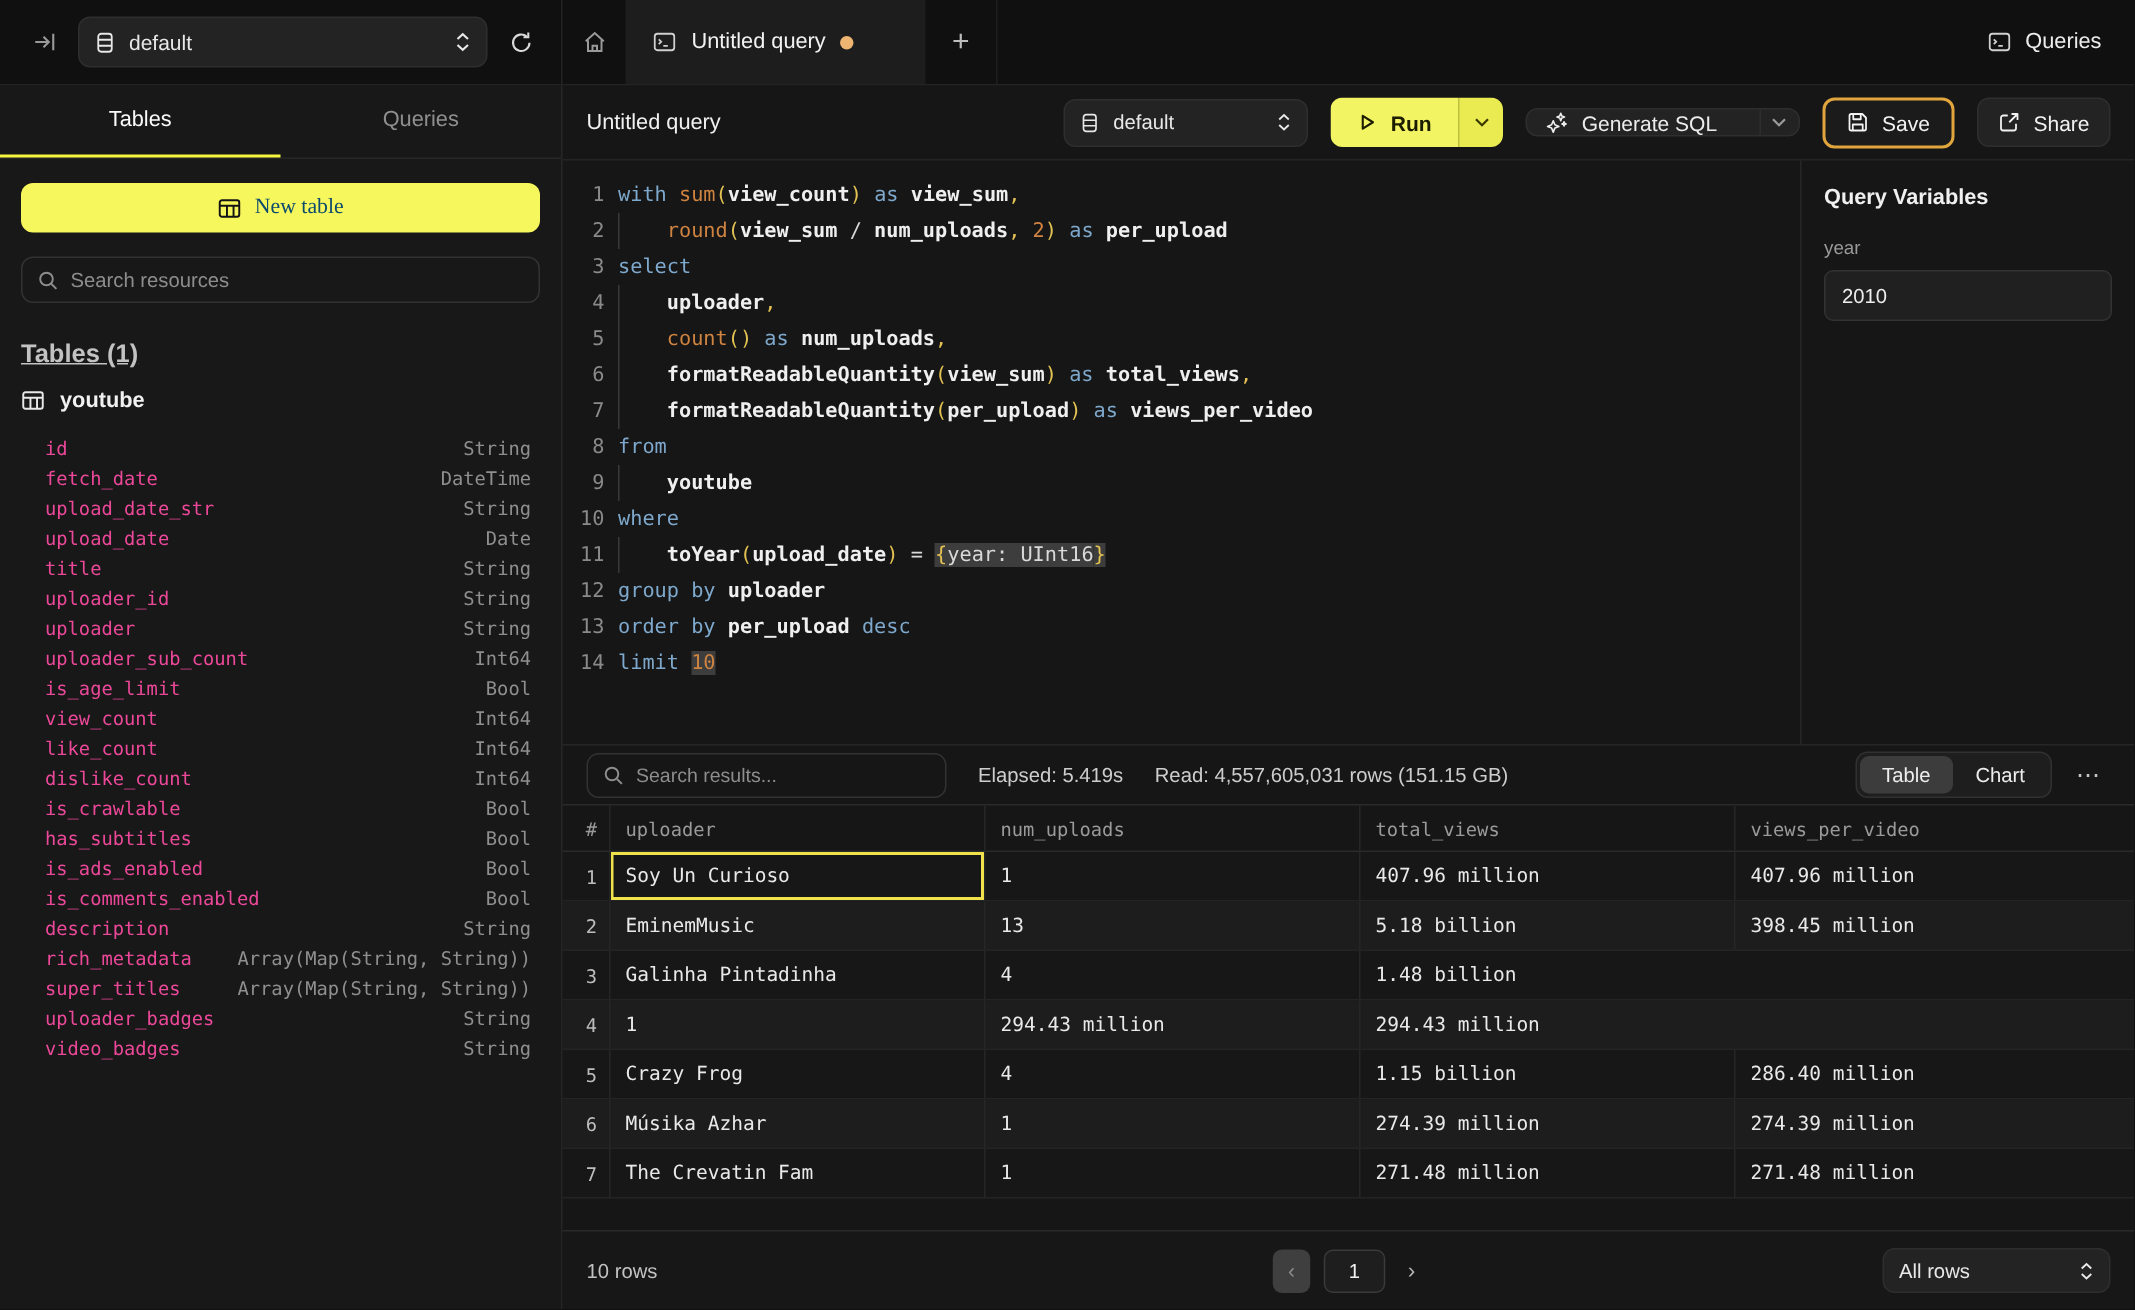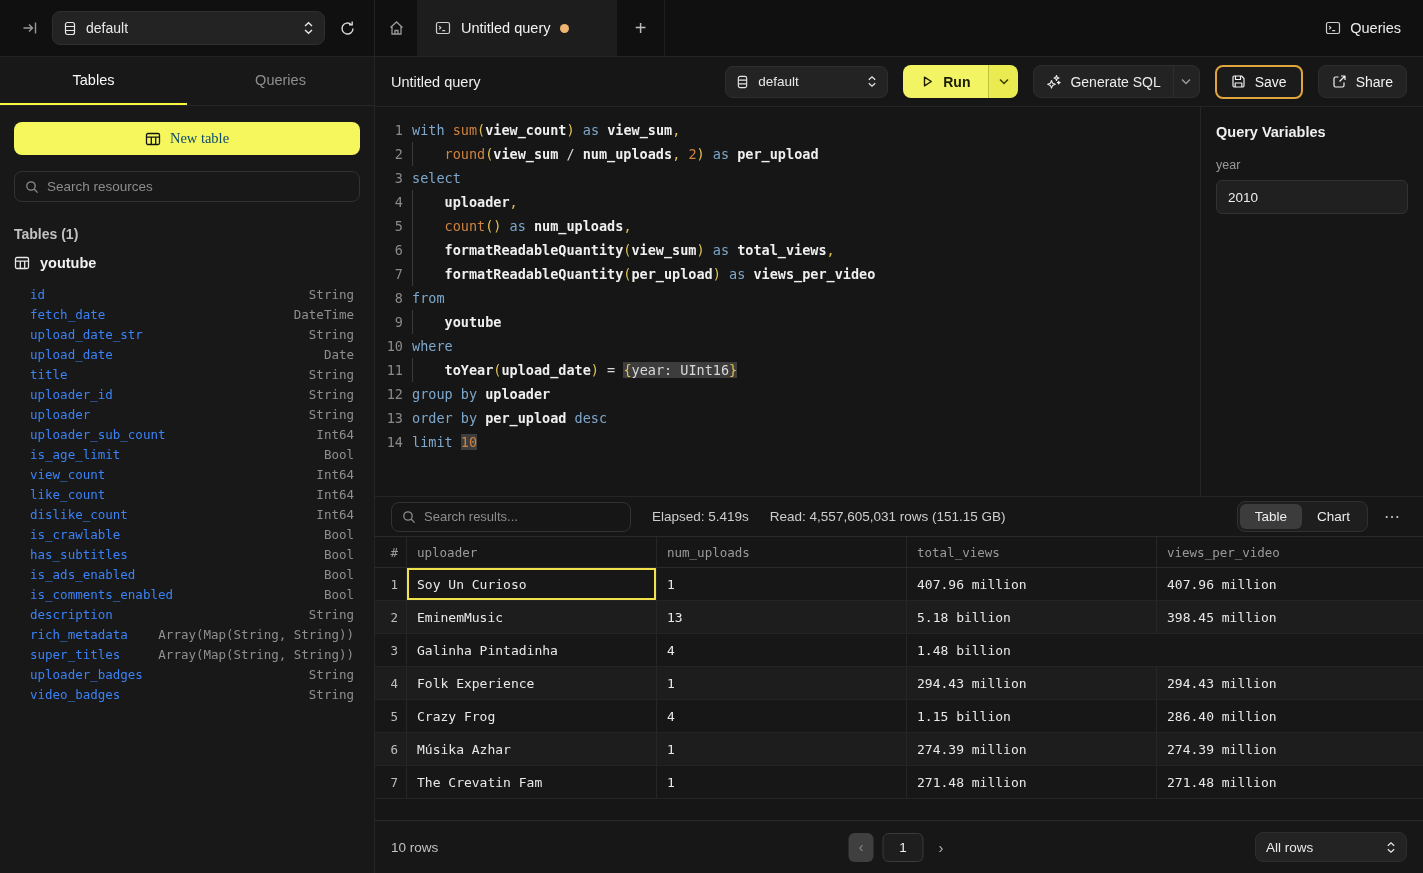--- a/index.html
+++ b/index.html
@@ -28,37 +28,37 @@
   .main { flex:1; display:flex; min-height:0; }
   .sidebar { width:375px; flex:0 0 375px; background:#181818; border-right:1px solid #262626; display:flex; flex-direction:column; }
   .sb-tabs { height:49px; flex:0 0 49px; display:flex; border-bottom:1px solid #262626; }
   .sb-tab { flex:1; display:flex; align-items:center; justify-content:center; font-size:14.5px; color:#8f8f8f; cursor:pointer; border-bottom:2px solid transparent; }
   .sb-tab.active { color:#fafafa; border-bottom-color:#f6f740; }
   .sb-body { flex:1; overflow:hidden; padding:16px 0 0 0; }
   .new-table-btn { margin:0 14px; width:calc(100% - 28px); height:33px; background:#f6f75c; color:#0c4a6e; border:none; border-radius:8px; font-size:14.5px; font-family:Liberation Serif, serif; display:flex; align-items:center; justify-content:center; gap:9px; cursor:pointer; }
   .sb-search { margin:16px 14px 0 14px; height:31px; background:transparent; border:1px solid #323232; border-radius:8px; display:flex; align-items:center; gap:8px; padding:0 10px; color:#8d8d8d; }
   .sb-search input { background:transparent; border:none; outline:none; color:#d5d5d5; font-size:13.5px; width:100%; font-family:"Liberation Sans",sans-serif; }
   .sb-search input::placeholder { color:#8d8d8d; }
-  .sb-section { margin:24px 14px 0 14px; color:#c2c2c2; font-size:14px; font-weight:bold; }
+  .sb-section { margin:24px 14px 0 14px; color:#c2c2c2; font-size:17px; font-weight:bold;text-decoration:underline; }
   .sb-table { margin:13px 14px 0 14px; display:flex; align-items:center; gap:10px; color:#f1f1f1; font-size:14.5px; font-weight:bold; cursor:pointer; }
   .sb-cols { margin-top:13px; font-family:"DejaVu Sans Mono", monospace; font-size:12.5px; }
   .col-row { height:20px; display:flex; align-items:center; justify-content:space-between; padding:0 20px 0 30px; cursor:default; }
-  .col-name { color:#3b82f6; }
+  .col-name { color:#ec4899; }
   .col-type { color:#8f8f8f; }
 
   
   .content { flex:1; display:flex; flex-direction:column; min-width:0; }
   .query-header { height:50px; flex:0 0 50px; display:flex; align-items:center; padding:0 16px; border-bottom:1px solid #242424; }
   .qh-title { font-size:14.5px; color:#f0f0f0; }
   .qh-actions { margin-left:auto; display:flex; align-items:center; gap:15px; }
   .select.small { height:32px; font-size:13.5px; width:163px; }
   .run-btn { display:flex; height:33px; border-radius:8px; overflow:hidden; cursor:pointer; }
   .run-main { background:#f2f463; color:#1c1c00; display:flex; align-items:center; gap:9px; padding:0 18px; font-size:14px; font-weight:bold; }
   .run-arrow { background:#e9eb51; width:30px; display:flex; align-items:center; justify-content:center; color:#3b3b00; border-left:1px solid rgba(0,0,0,.18); }
-  .gen-btn { background:#232323; border:1px solid #2e2e2e; border-radius:8px; height:33px; display:flex; align-items:center; cursor:pointer; color:#ececec; font-size:14px; }
+  .gen-btn { background:#232323; border:1px solid #2e2e2e; border-radius:8px; height:19px; display:flex; align-items:center; cursor:pointer; color:#ececec; font-size:14px;gap:16px; }
   .gen-main { display:flex; align-items:center; gap:9px; padding:0 12px; }
   .gen-arrow { width:26px; display:flex; align-items:center; justify-content:center; color:#9a9a9a; border-left:1px solid #2e2e2e; align-self:stretch; }
   .save-btn { background:#1b1b1b; border:2px solid #e0a53d; border-radius:8px; height:34px; display:flex; align-items:center; gap:9px; padding:0 14px; color:#f2f2f2; font-size:14px; cursor:pointer; }
   .share-btn { background:#232323; border:1px solid #2e2e2e; border-radius:8px; height:33px; display:flex; align-items:center; gap:9px; padding:0 13px; color:#f2f2f2; font-size:14px; cursor:pointer; }
 
   
   .editor-wrap { height:390px; flex:0 0 390px; display:flex; border-bottom:1px solid #262626; }
   .editor { flex:1; padding:11px 0 0 0; font-family:"DejaVu Sans Mono", monospace; font-size:13.5px; overflow:hidden; }
   .eline { display:flex; height:24px; line-height:24px; white-space:pre; }
   .lnum { width:28px; flex:0 0 28px; text-align:right; color:#8a8a8a; margin-right:9px; }
@@ -458,21 +458,20 @@
                 <div class="tc">398.45 million</div>
               </div>
               <div class="trow">
                 <div class="tc num">3</div>
                 <div class="tc">Galinha Pintadinha</div>
                 <div class="tc">4</div>
                 <div class="tc">1.48 billion</div>
               </div>
               <div class="trow">
                 <div class="tc num">4</div>
-                <div class="tc">Folk Experience</div>
                 <div class="tc">1</div>
                 <div class="tc">294.43 million</div>
                 <div class="tc">294.43 million</div>
               </div>
               <div class="trow">
                 <div class="tc num">5</div>
                 <div class="tc">Crazy Frog</div>
                 <div class="tc">4</div>
                 <div class="tc">1.15 billion</div>
                 <div class="tc">286.40 million</div>

